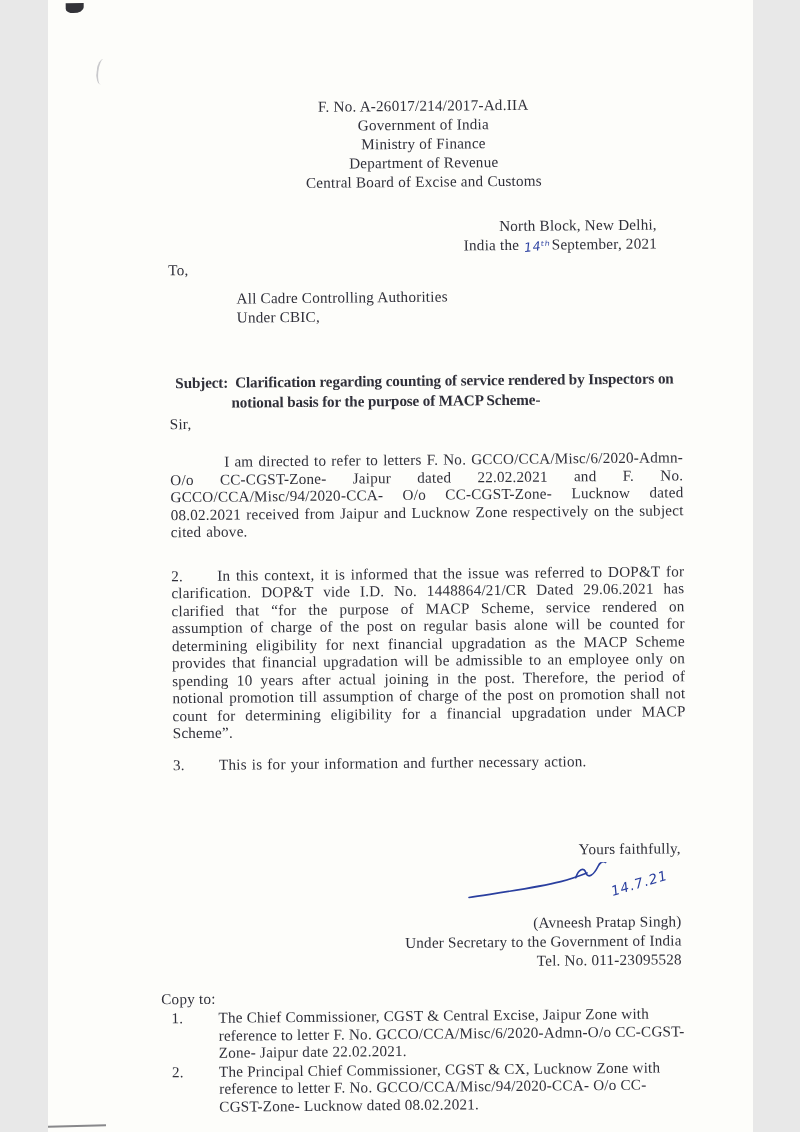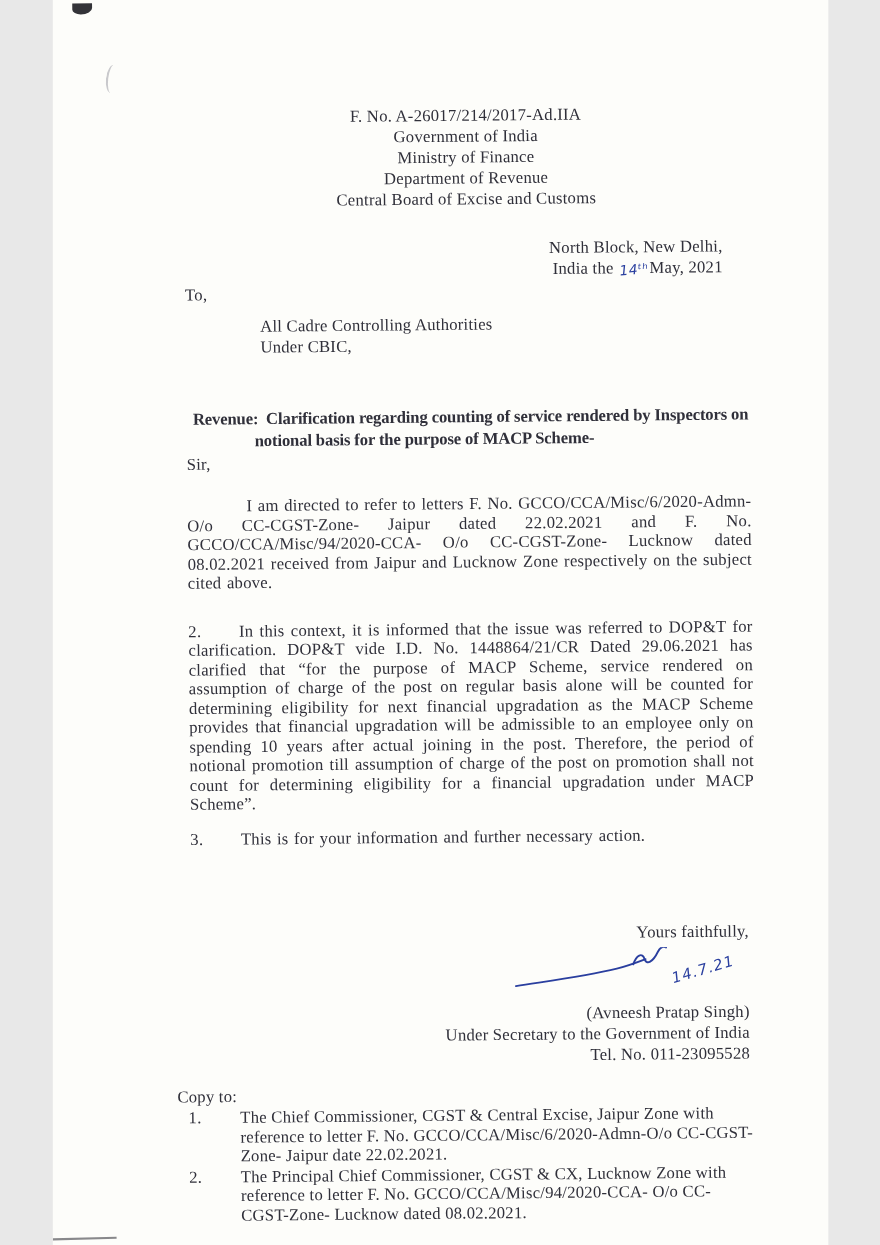--- a/index.html
+++ b/index.html
@@ -122,33 +122,33 @@
         <div>F. No. A-26017/214/2017-Ad.IIA</div>
         <div>Government of India</div>
         <div>Ministry of Finance</div>
         <div>Department of Revenue</div>
         <div>Central Board of Excise and Customs</div>
       </header>
 
       <div class="dateline">
         <div>North Block, New Delhi,</div>
         <div>
-          <span>India the</span><span class="hand hand-day">14ᵗʰ</span><span>May, 2021</span>
+          <span>India the</span><span class="hand hand-day">14ᵗʰ</span><span>September, 2021</span>
         </div>
       </div>
 
       <div class="to">To,</div>
 
       <div class="recipient">
         <div>All Cadre Controlling Authorities</div>
         <div>Under CBIC,</div>
       </div>
 
       <p class="subject">
-        <span class="subject-label">Revenue:</span><span>Clarification regarding counting of service rendered by Inspectors on notional basis for the purpose of MACP Scheme-</span>
+        <span class="subject-label">Subject:</span><span>Clarification regarding counting of service rendered by Inspectors on notional basis for the purpose of MACP Scheme-</span>
       </p>
 
       <div class="sir">Sir,</div>
 
       <p class="para first">I am directed to refer to letters F. No. GCCO/CCA/Misc/6/2020-Admn-O/o CC-CGST-Zone- Jaipur dated 22.02.2021 and F. No. GCCO/CCA/Misc/94/2020-CCA- O/o CC-CGST-Zone- Lucknow dated 08.02.2021 received from Jaipur and Lucknow Zone respectively on the subject cited above.</p>
 
       <p class="para numbered">
         <span class="pnum">2.</span><span>In this context, it is informed that the issue was referred to DOP&amp;T for clarification. DOP&amp;T vide I.D. No. 1448864/21/CR Dated 29.06.2021 has clarified that “for the purpose of MACP Scheme, service rendered on assumption of charge of the post on regular basis alone will be counted for determining eligibility for next financial upgradation as the MACP Scheme provides that financial upgradation will be admissible to an employee only on spending 10 years after actual joining in the post. Therefore, the period of notional promotion till assumption of charge of the post on promotion shall not count for determining eligibility for a financial upgradation under MACP Scheme”.</span>
       </p>
 

